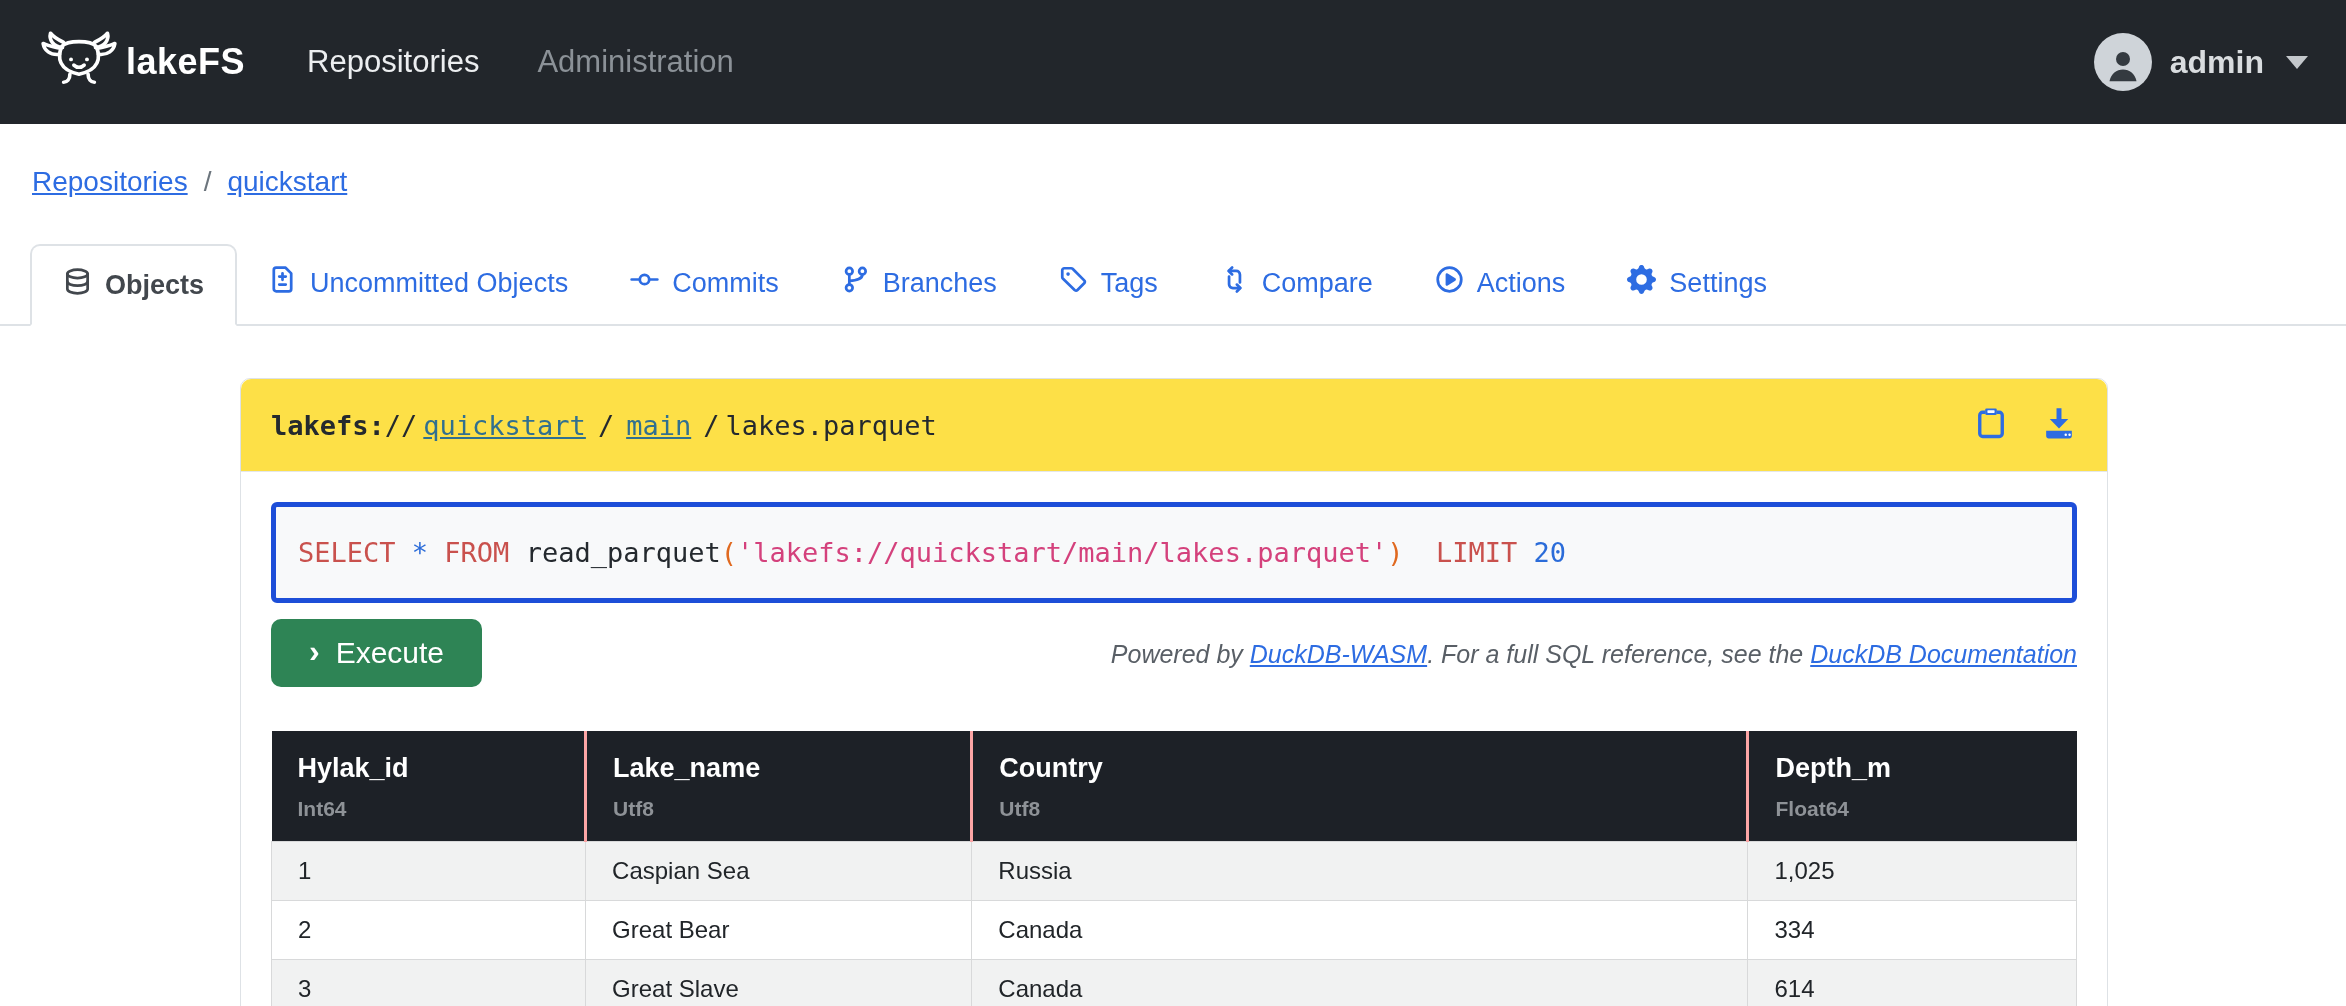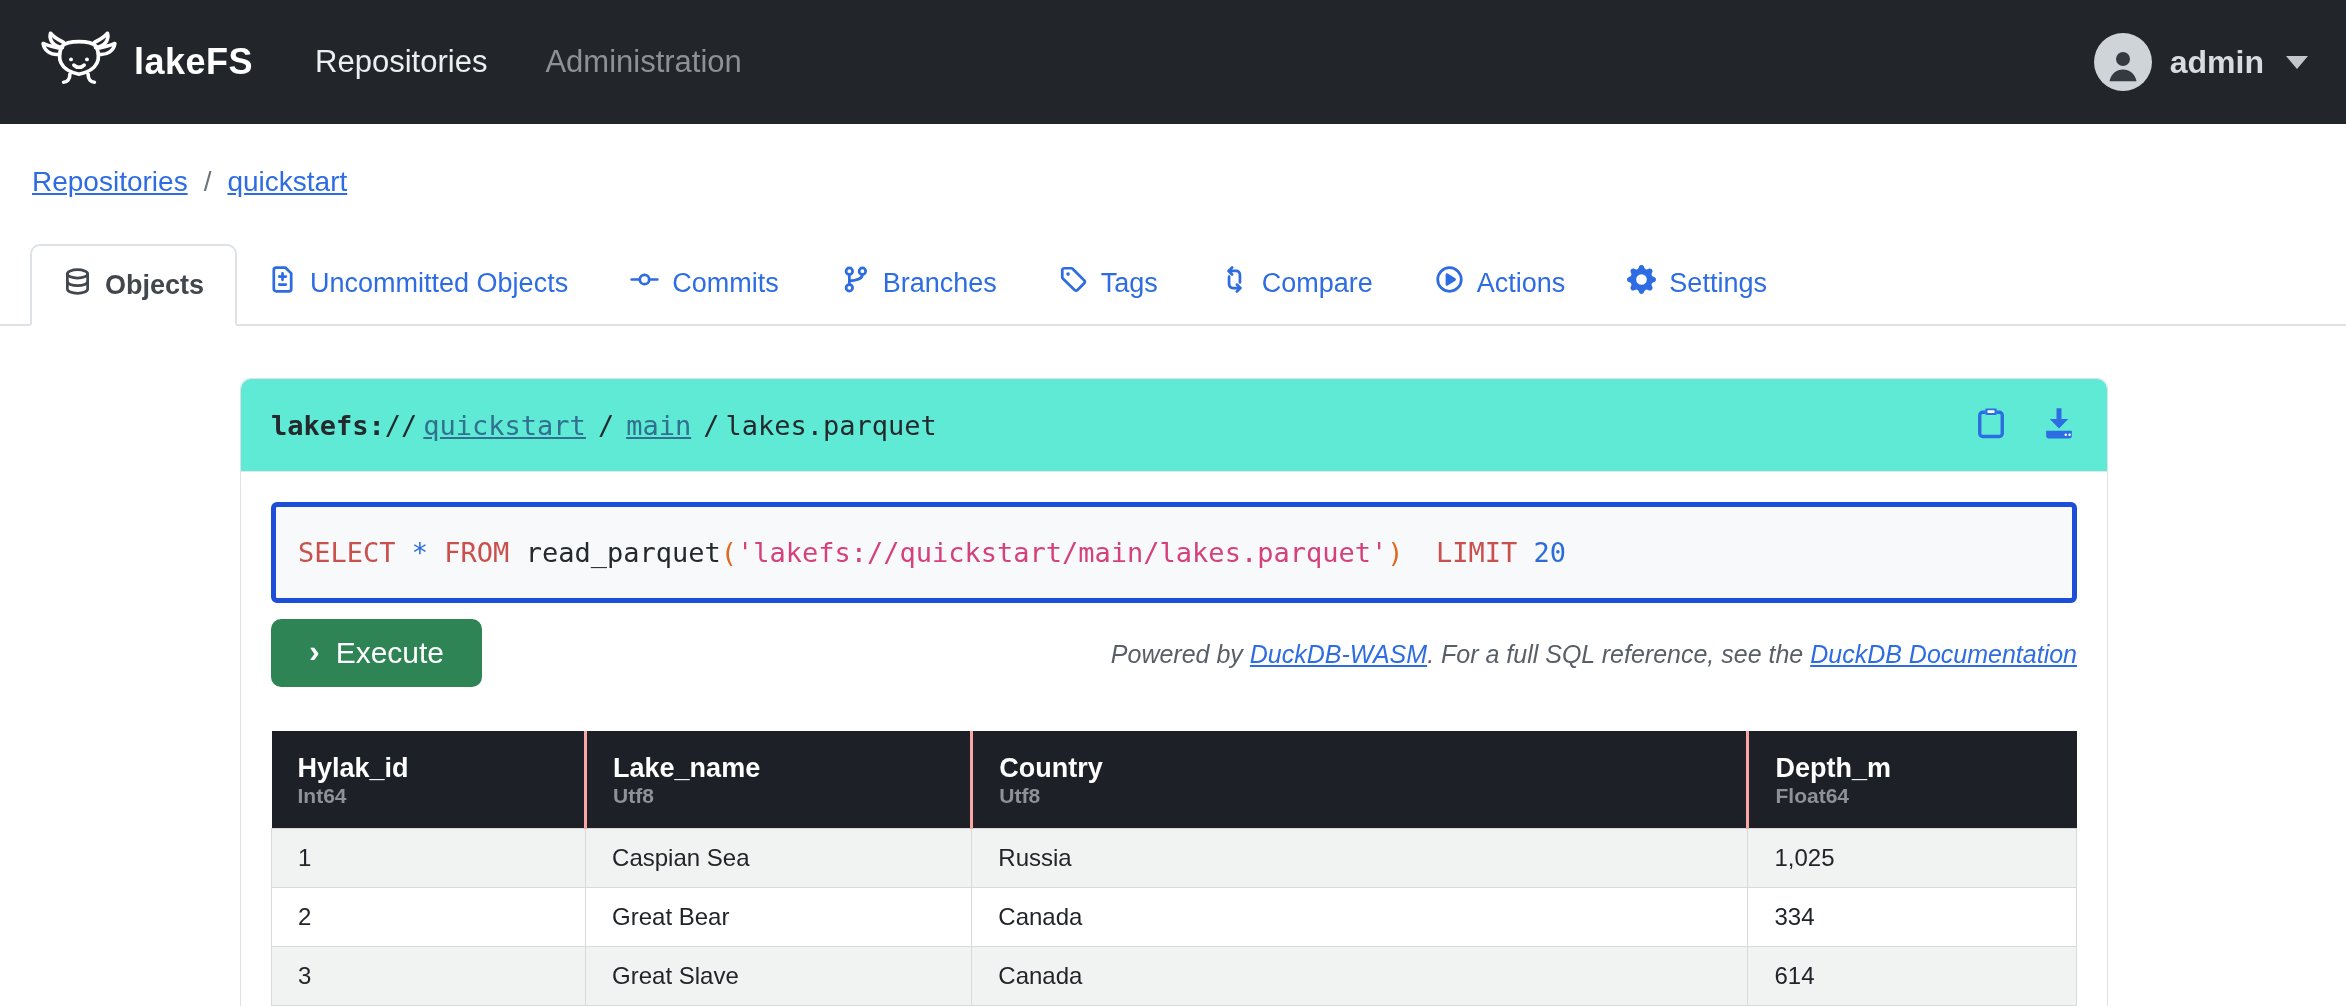--- a/index.html
+++ b/index.html
@@ -4,21 +4,21 @@
 <style>
   * { margin: 0; padding: 0; box-sizing: border-box; }
   html, body { width: 2346px; height: 1006px; overflow: hidden; background: #ffffff;
     font-family: "Liberation Sans", sans-serif; }
 
   
   .navbar { height: 124px; background: #22262b; display: flex; align-items: center;
     padding: 0 38px; }
   .brand-group { display: flex; align-items: center; }
   .logo-svg { width: 82px; height: 62px; }
-  .brand { color: #ffffff; font-size: 36px; font-weight: bold; margin-left: 14px; letter-spacing: .5px; }
+  .brand { color: #ffffff; font-size: 36px; font-weight: bold; margin-left: 6px; letter-spacing: .5px; }
   .nav-links { display: flex; align-items: center; margin-left: 62px; gap: 58px; }
   .nav-link { font-size: 31px; text-decoration: none; cursor: pointer; }
   .nav-link.active { color: #eceef0; }
   .nav-link.muted { color: #8b9197; }
   .nav-spacer { flex: 1; }
   .user-menu { display: flex; align-items: center; gap: 18px; cursor: pointer; }
   .avatar { width: 58px; height: 58px; border-radius: 50%; background: #cfd4d9;
     display: flex; align-items: center; justify-content: center; overflow: hidden; }
   .avatar svg { width: 40px; height: 40px; margin-top: 6px; }
   .user-name { color: #d9dcdf; font-size: 32px; font-weight: 600; }
@@ -37,21 +37,21 @@
     padding: 21px 31px; color: #2d6ce2; cursor: pointer; white-space: nowrap; }
   .tab svg { width: 29px; height: 29px; flex: none; }
   .tab.active { color: #42474d; font-weight: bold; background: #fff;
     border: 2px solid #dee2e6; border-bottom: 2px solid #ffffff; border-radius: 10px 10px 0 0;
     margin-bottom: -2px; }
 
   
   .card { margin: 52px 0 0 240px; width: 1868px; background: #fff;
     border: 1px solid #dee2e6; border-radius: 10px; }
   .card-header { display: flex; align-items: center; justify-content: space-between;
-    padding: 26px 30px; background: #5eead4; border-bottom: 1px solid #e4e7ea;
+    padding: 26px 30px; background: #fde047; border-bottom: 1px solid #e4e7ea;
     border-radius: 10px 10px 0 0; }
   .path { font-family: "DejaVu Sans Mono", monospace; font-size: 27px; color: #24292e; }
   .path .scheme-b { font-weight: bold; }
   .path a { color: #31708f; text-decoration: underline; cursor: pointer; margin: 0 6px; }
   .path .sep { margin: 0 6px; }
   .header-actions { display: flex; align-items: center; gap: 32px; }
   .header-actions svg { width: 36px; height: 36px; color: #2d6ce2; cursor: pointer; }
 
   .card-body { padding: 30px; }
 
@@ -72,21 +72,21 @@
   .btn-execute .chev { font-size: 32px; font-weight: bold; line-height: 1; margin-top: -4px; }
   .powered { font-size: 25px; font-style: italic; color: #595f66; margin-top: 21px; }
   .powered a { color: #2d6ce2; text-decoration: underline; cursor: pointer; }
 
   
   table.results { width: 100%; margin-top: 44px; border-collapse: collapse; }
   table.results th { background: #1d2127; text-align: left; padding: 22px 26px 20px;
     border-right: 3px solid #fca5a5; vertical-align: top; }
   table.results th:last-child { border-right: none; }
   .col-name { color: #ffffff; font-size: 27px; font-weight: bold; }
-  .col-type { color: #8e9297; font-size: 21px; font-weight: bold; }
+  .col-type { color: #8e9297; font-size: 21px; font-weight: bold; margin-top: 13px; }
   table.results td { font-size: 24px; color: #212529; padding: 15px 26px;
     border: 1px solid #d8d9da; }
   table.results tbody tr:nth-child(odd)  { background: #f1f2f2; }
   table.results tbody tr:nth-child(even) { background: #ffffff; }
 </style>
 </head>
 <body>
 
 <header class="navbar">
   <div class="brand-group">

